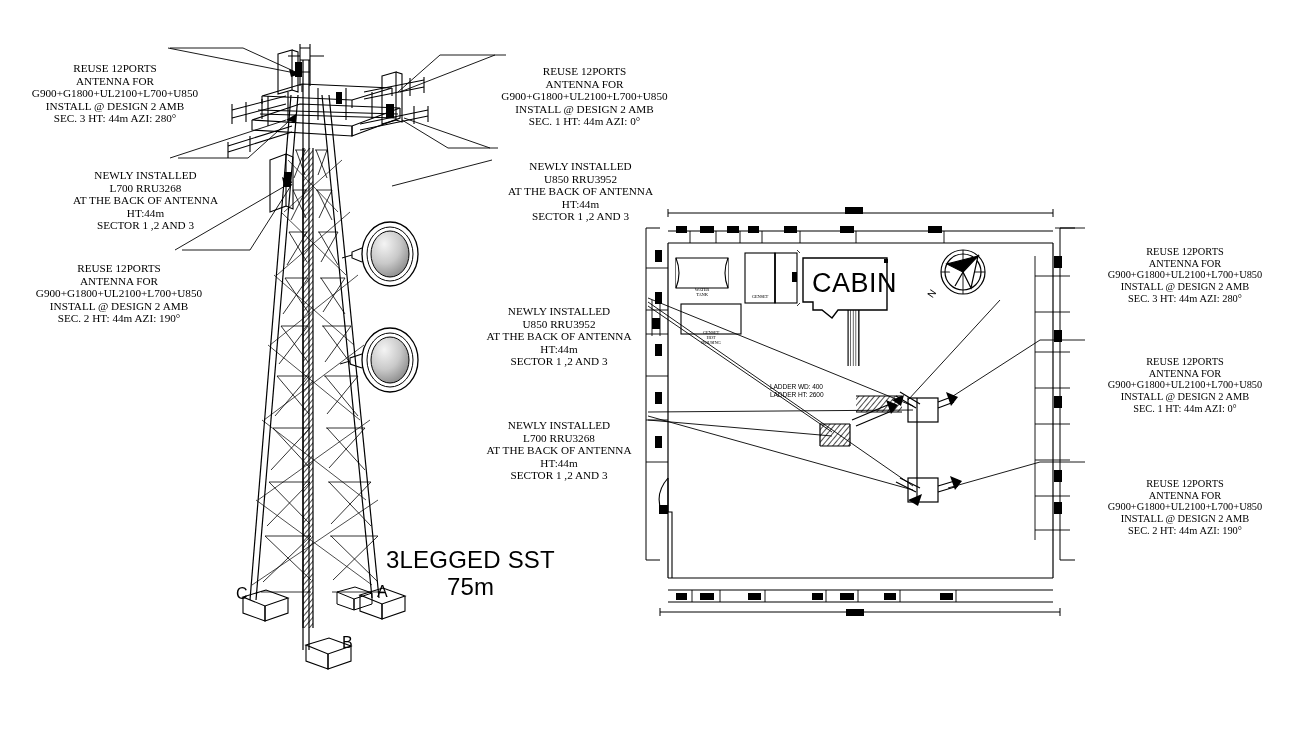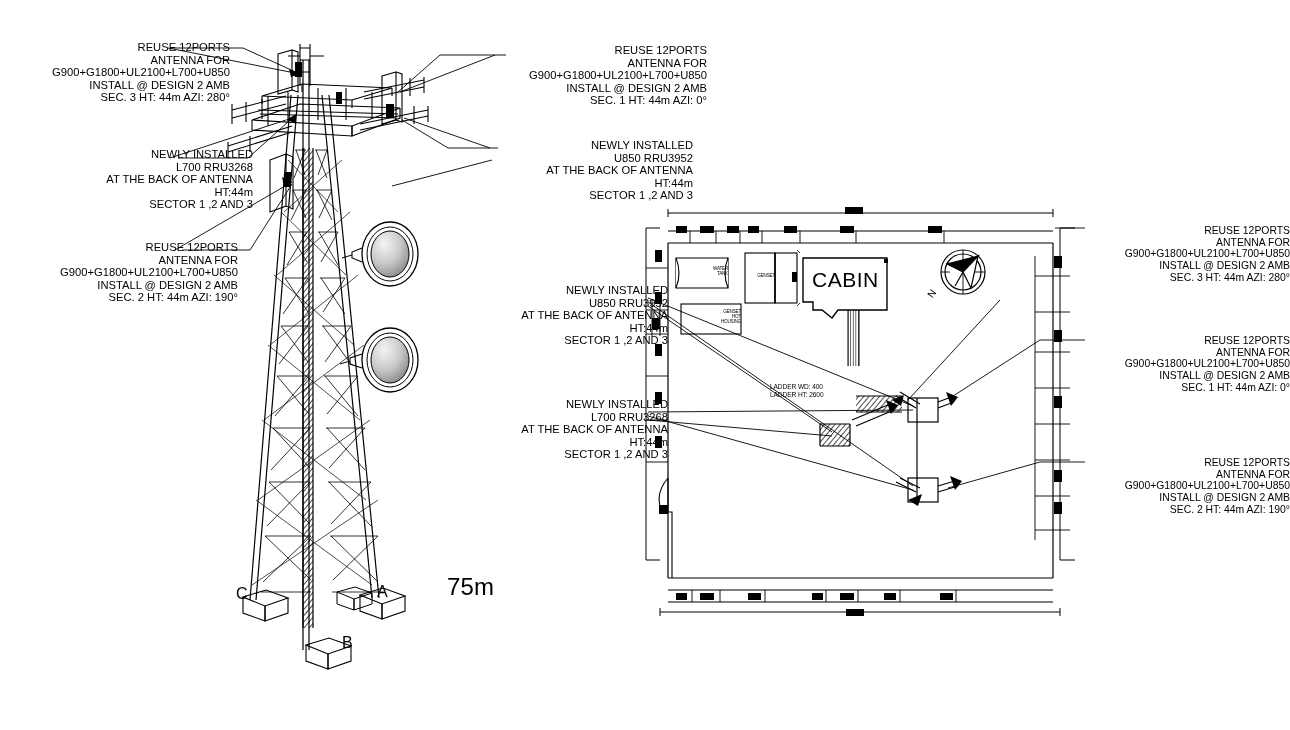--- a/index.html
+++ b/index.html
@@ -1,28 +1,28 @@
 <!DOCTYPE html>
 <html><head>
 <meta charset="utf-8">
 <style>
   html,body{margin:0;padding:0;background:#fff;}
   body{width:1290px;height:730px;overflow:hidden;
        font-family:"Liberation Sans",sans-serif;color:#000;}
   #sheet{position:relative;width:1290px;height:730px;background:#fff;}
   svg{display:block;}
-  .note{position:absolute;text-align:right;line-height:1.12;
-        font-family:Liberation Sans, sans-serif;color:#000;white-space:nowrap;}
+  .note{position:absolute;text-align:center;line-height:1.12;
+        font-family:Liberation Serif, serif;color:#000;white-space:nowrap;margin-top:21px;}
   .note div{display:block;}
   .n11{font-size:11.2px;}
   .n10{font-size:10.4px;}
   .tiny{font-size:4.6px;line-height:1.05;letter-spacing:-0.2px;}
   .title{position:absolute;font-size:24px;letter-spacing:0.2px;}
   .leg{position:absolute;font-size:16px;}
-  .cabinlbl{position:absolute;font-size:21px;letter-spacing:0.5px;}
+  .cabinlbl{position:absolute;font-size:27px;letter-spacing:0.5px;}
   .ladlbl{position:absolute;font-size:6.6px;line-height:1.25;letter-spacing:-0.1px;}
   .nlbl{position:absolute;font-size:10px;transform:rotate(-55deg);}
 </style>
 </head>
 <body>
 
 <div id="sheet">
 
   <svg width="1290" height="730" viewBox="0 0 1290 730">
     <defs>
@@ -452,20 +452,21 @@
   </div>
 
   <div class="note n10" style="left:1080px; top:457px; width:210px;">
     <div>REUSE  12PORTS</div>
     <div>ANTENNA FOR</div>
     <div>G900+G1800+UL2100+L700+U850</div>
     <div>INSTALL @ DESIGN 2 AMB</div>
     <div>SEC. 2  HT: 44m     AZI: 190°</div>
   </div>
 
+  <div class="title" style="left:386px; top:546px;">3LEGGED SST</div>
   <div class="title" style="left:447px; top:573px;">75m</div>
 
   <div class="leg" style="left:236px; top:585px;">C</div>
   <div class="leg" style="left:377px; top:583px;">A</div>
   <div class="leg" style="left:342px; top:634px;">B</div>
 
   <div class="cabinlbl" style="left:812px; top:268px;">CABIN</div>
 
   <div class="nlbl" style="left:928px; top:288px;">N</div>
 

